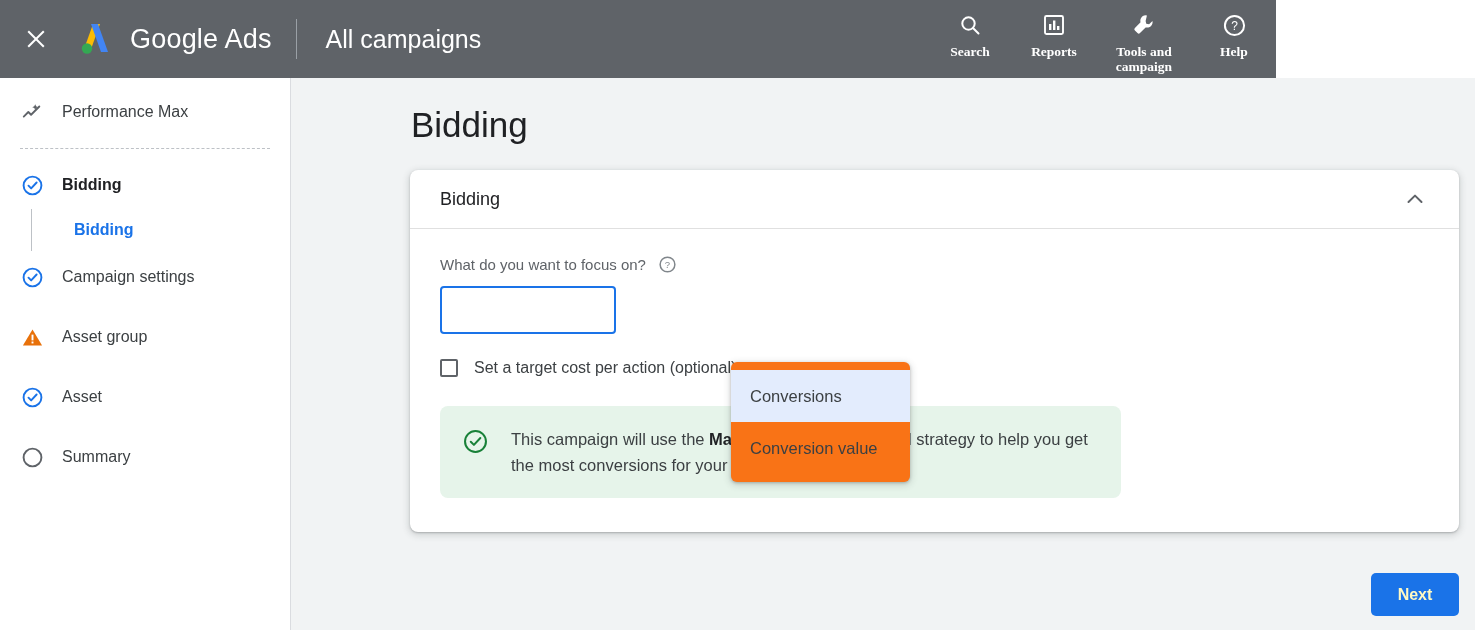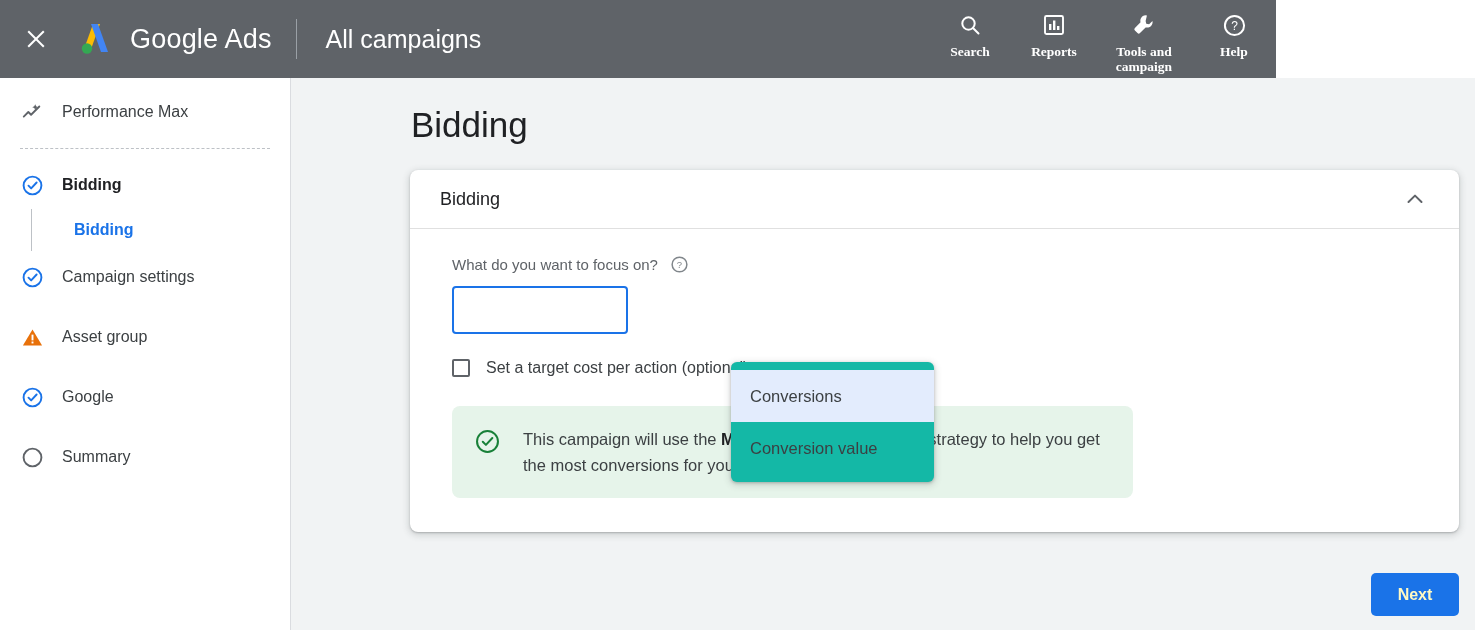--- a/index.html
+++ b/index.html
@@ -124,21 +124,21 @@
     height: 59px; display: flex; align-items: center;
     padding: 0 24px 0 30px;
     border-bottom: 1px solid #e0e0e0;
   }
   .card-head .title { font-size: 18px; color: #202124; }
   .collapse-btn {
     margin-left: auto; width: 40px; height: 40px;
     display: flex; align-items: center; justify-content: center;
     cursor: pointer;
   }
-  .card-body { padding: 26px 30px 34px 42px; position: relative; }
+  .card-body { padding: 26px 30px 34px 30px; position: relative; }
 
   .field-label-row { display: flex; align-items: center; }
   .field-label { font-size: 15px; color: #5f6368; }
   .help-ico { margin-left: 12px; cursor: pointer; display: flex; }
 
   .select-field {
     margin-top: 12px; width: 176px; height: 48px;
     border: 2px solid #1a73e8; border-radius: 4px;
     background: #ffffff;
   }
@@ -161,21 +161,21 @@
   .banner .ico { flex: none; margin-top: 2px; }
   .banner .msg {
     margin-left: 22px; font-size: 16.5px;
     color: #3c4043; line-height: 26px;
   }
   .banner .msg b { font-weight: bold; color: #202124; }
 
   
   .dropdown {
     position: absolute; left: 440px; top: 284px;
-    width: 203px; background: #14b8a6;
+    width: 179px; background: #f97316;
     border-radius: 6px;
     box-shadow: 0 2px 6px 2px rgba(60,64,67,.15), 0 1px 3px rgba(60,64,67,.30);
     padding: 8px 0; z-index: 30;
   }
   .dd-option {
     height: 52px; display: flex; align-items: center;
     padding-left: 19px; font-size: 16.5px; color: #3c4043;
     cursor: pointer;
   }
   .dd-option.selected { background: #e3ecfd; }
@@ -314,21 +314,21 @@
 
     <div style="height:16px"></div>
 
     <div class="nav-item">
       <span class="ico">
         <svg width="23" height="23" viewBox="0 0 24 24">
           <circle cx="12" cy="12" r="9.3" fill="none" stroke="#1a73e8" stroke-width="2"></circle>
           <polyline points="7.8,12.2 10.6,15 16.3,8.9" fill="none" stroke="#1a73e8" stroke-width="2" stroke-linecap="round" stroke-linejoin="round"></polyline>
         </svg>
       </span>
-      <span class="txt">Google</span>
+      <span class="txt">Asset</span>
     </div>
 
     <div style="height:16px"></div>
 
     <div class="nav-item">
       <span class="ico">
         <svg width="23" height="23" viewBox="0 0 24 24">
           <circle cx="12" cy="12" r="9.3" fill="none" stroke="#5f6368" stroke-width="2"></circle>
         </svg>
       </span>

